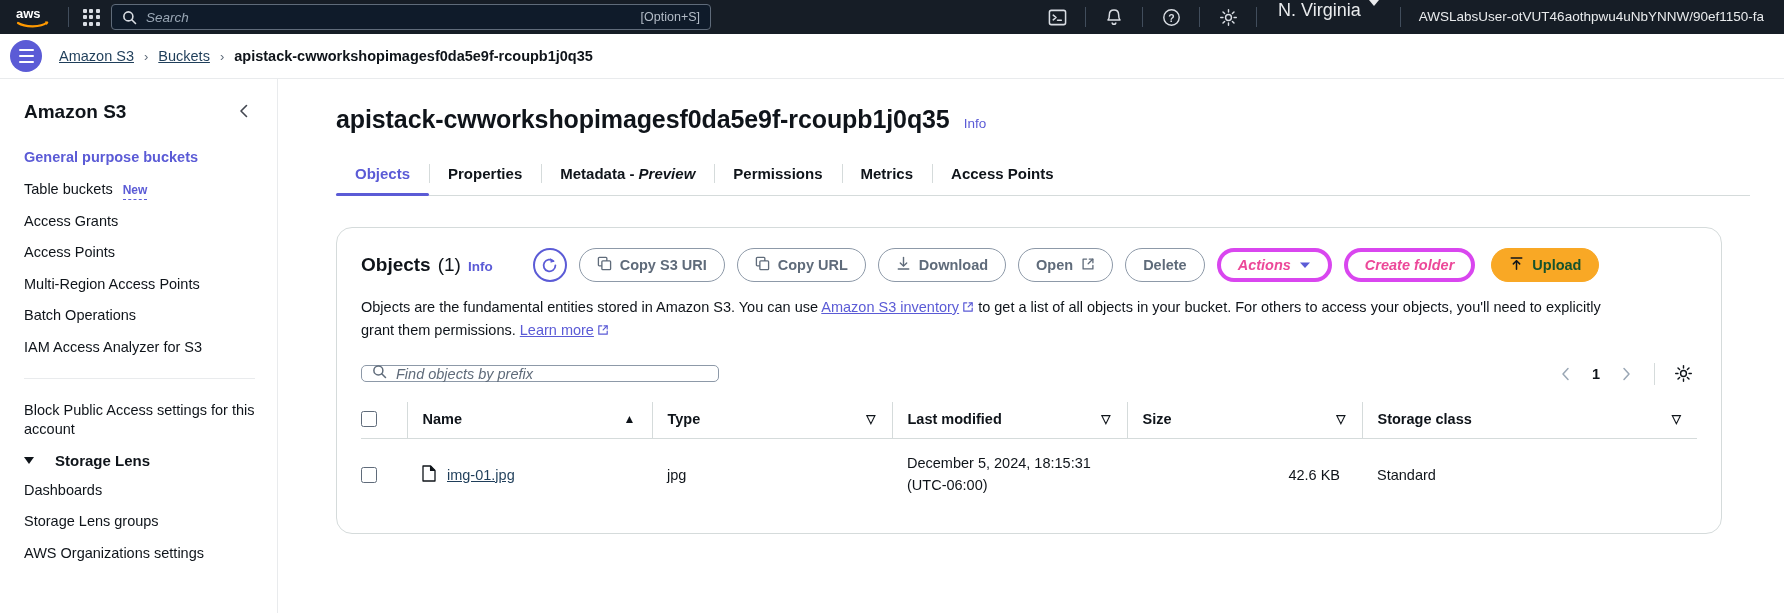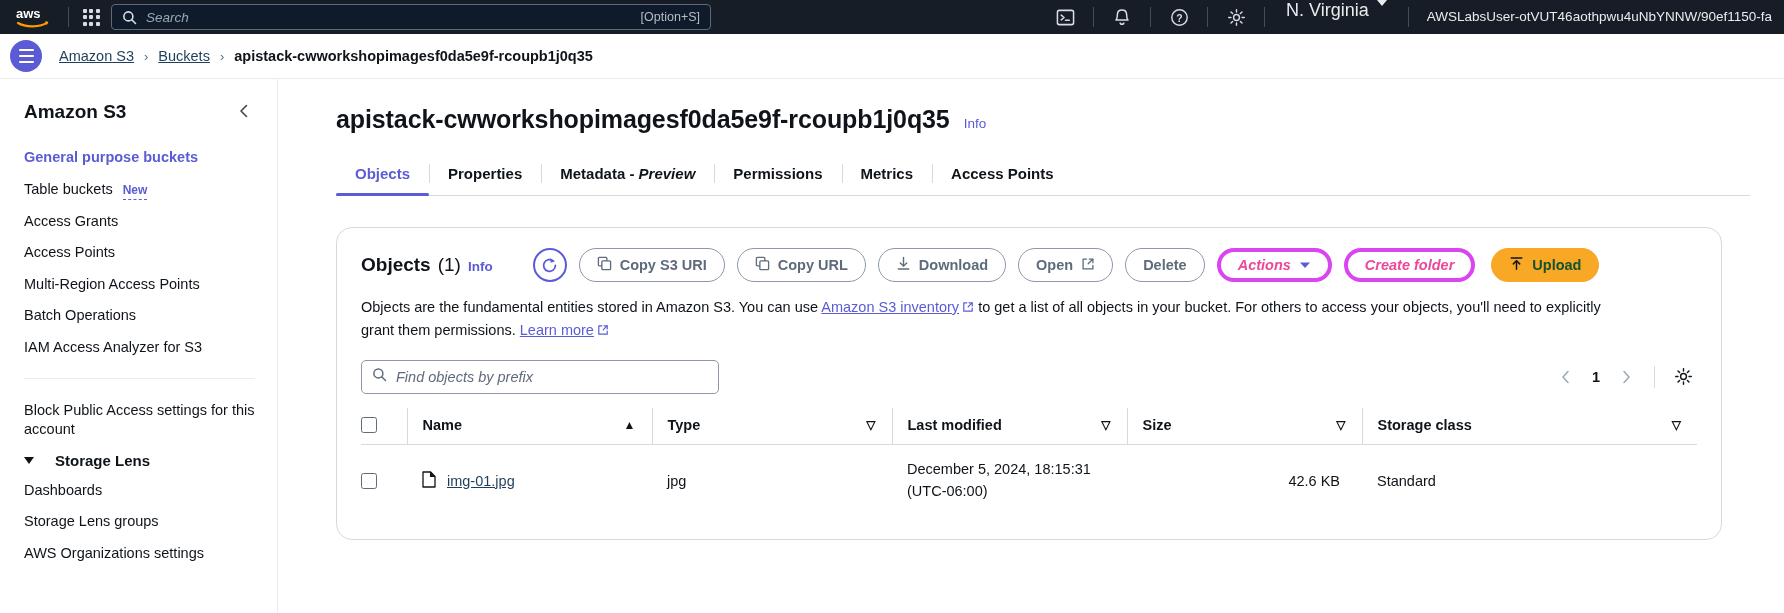--- a/index.html
+++ b/index.html
@@ -10,21 +10,21 @@
     font-family: "Liberation Sans", sans-serif;
     -webkit-font-smoothing: antialiased;
   }
 
   
   #top-nav {
     height: 34px;
     background: #161d26;
     display: flex;
     align-items: center;
-    padding: 0 2px 0 12px;
+    padding: 0 10px 0 12px;
     color: #d9dde3;
     position: relative;
   }
   .aws-logo {
     width: 42px; height: 26px;
     display: flex; align-items: center; justify-content: center;
     margin-right: 6px;
     cursor: pointer;
   }
   .nav-div { width: 1px; height: 20px; background: #414d5c; margin: 0 8px; }
@@ -247,21 +247,21 @@
   }
   .card-desc a { color: #5b5bd6; text-decoration: underline; cursor:pointer; }
   .ext-ic { display:inline-block; vertical-align:-1px; margin-left:3px; }
 
   
   .filter-row {
     display:flex; align-items:center;
     margin-top: 17px;
   }
   #prefix-search {
-    width: 358px; height: 34px;
+    width: 358px; height: 17px;
     border: 1px solid #8d99a8;
     border-radius: 5px;
     display:flex; align-items:center;
     padding: 0 10px; gap:9px;
     cursor:text;
     background:#fff;
   }
   #prefix-search .ph {
     font-size: 14.5px; color: #5f6b7a; font-style: italic;
   }

